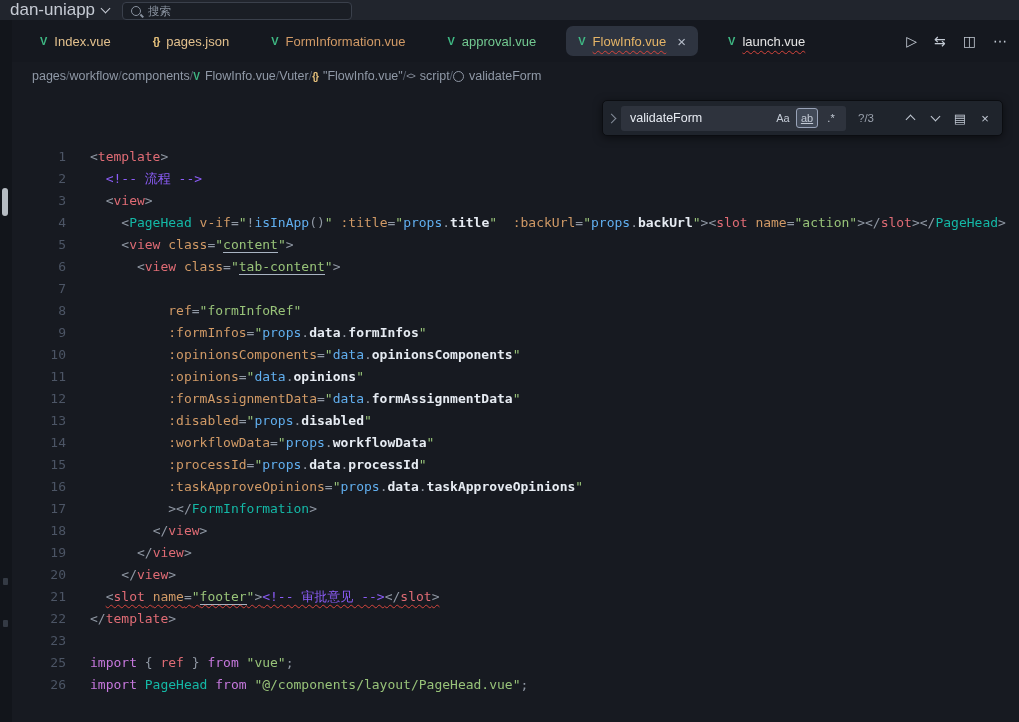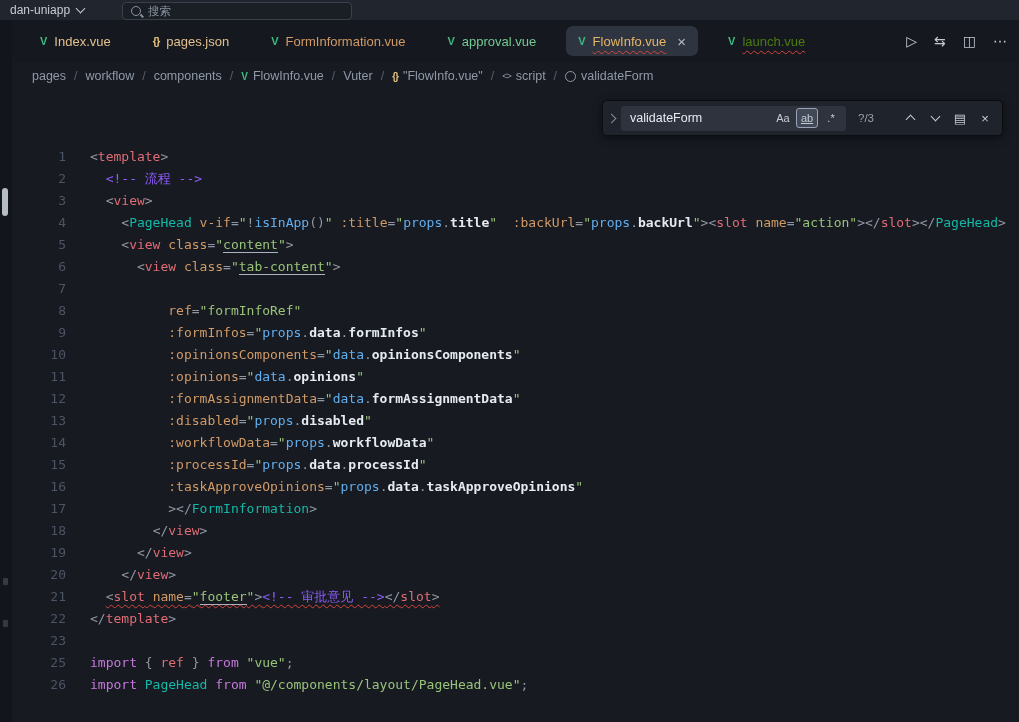--- a/index.html
+++ b/index.html
@@ -1,20 +1,20 @@
 <!DOCTYPE html>
 <html><head>
 <meta charset="utf-8">
 <style>
   html,body{margin:0;padding:0;background:#15181f;overflow:hidden;}
   .window{position:relative;width:1019px;height:722px;background:#171a21;font-family:"Liberation Sans",sans-serif;color:#c5cbd4;}
 
   
   .titlebar{position:absolute;top:0;left:0;right:0;height:20px;background:#21252d;display:flex;align-items:center;}
-  .menu-item{margin-left:10px;font-size:12px;color:#c6cbd4;display:flex;align-items:center;gap:7px;cursor:default;}
+  .menu-item{margin-left:10px;font-size:17px;color:#c6cbd4;display:flex;align-items:center;gap:7px;cursor:default;}
   .search-box{position:absolute;left:122px;top:2px;width:212px;height:16px;background:#1a1e25;border:1px solid #3a404b;border-radius:4px;display:flex;align-items:center;gap:7px;padding:0 8px;font-size:11.5px;color:#8a93a0;}
   .mag{position:relative;width:8px;height:8px;border:1.4px solid #8a93a0;border-radius:50%;flex:none;}
   .mag::after{content:"";position:absolute;width:4px;height:1.5px;background:#8a93a0;transform:rotate(45deg);right:-4px;bottom:-1px;}
   .chev{display:inline-block;width:6px;height:6px;border-right:1.5px solid currentColor;border-bottom:1.5px solid currentColor;}
   .chev.down{transform:rotate(45deg);margin-top:-3px;}
   .chev.up{transform:rotate(-135deg);margin-top:3px;}
   .chev.right{transform:rotate(-45deg);}
 
   
   .tabbar{position:absolute;top:20px;left:0;right:0;height:42px;background:#15181f;display:flex;align-items:center;}
@@ -22,21 +22,21 @@
   .tab{display:flex;align-items:center;gap:7px;height:30px;padding:0 12px;border-radius:7px;font-size:13px;cursor:default;flex:none;}
   .tab.active{background:#2e3440;}
   .tab-close{color:#b6bdc9;font-size:15px;margin-left:4px;line-height:1;}
   .vue-icon{color:#3fb984;font-weight:bold;font-size:11px;}
   .json-icon{color:#e5c07b;font-weight:bold;font-size:11px;letter-spacing:-1px;}
   .sq-label{text-decoration-line:underline;text-decoration-style:wavy;text-decoration-color:#d6453c;text-decoration-thickness:1px;text-underline-offset:4px;}
   .actions{display:flex;align-items:center;gap:17px;margin-right:12px;color:#c2c9d3;font-size:14px;}
   .action{cursor:default;line-height:1;}
 
   
-  .breadcrumbs{position:absolute;top:62px;left:0;right:0;height:28px;display:flex;align-items:center;padding-left:32px;gap:8px;font-size:12.5px;color:#9099a7;background:#171a21;}
+  .breadcrumbs{position:absolute;top:62px;left:0;right:0;height:28px;display:flex;align-items:center;padding-left:32px;font-size:12.5px;color:#9099a7;background:#171a21;}
   .crumb{display:flex;align-items:center;gap:5px;cursor:default;}
   .crumb-sep{color:#565e6b;}
   .ci-vue{color:#3fb984;font-weight:bold;font-size:10px;}
   .ci-braces{color:#e5c07b;font-weight:bold;font-size:10px;letter-spacing:-1px;}
   .ci-code{color:#8f97a5;font-size:9px;letter-spacing:-1px;}
   .ci-method{width:9px;height:9px;border:1.2px solid #8f97a5;border-radius:50%;display:inline-block;}
 
   
   .editor{position:absolute;top:90px;left:0;right:0;bottom:0;background:#171a21;}
   .left-strip{position:absolute;left:0;top:20px;bottom:0;width:12px;background:#12151b;}
@@ -105,21 +105,21 @@
           <span class="vue-icon">V</span>
           <span class="tab-label" style="color: rgb(115, 201, 145);">approval.vue</span>
         </div>
         <div class="tab active">
           <span class="vue-icon">V</span>
           <span class="tab-label sq-label" style="color: rgb(229, 181, 103);">FlowInfo.vue</span>
           <span class="tab-close">×</span>
         </div>
         <div class="tab">
           <span class="vue-icon">V</span>
-          <span class="tab-label sq-label" style="color: #4d7c0f;">launch.vue</span>
+          <span class="tab-label sq-label" style="color: #e5e5e5;">launch.vue</span>
         </div>
       </div>
     <div class="actions">
         <span class="action">▷</span>
         <span class="action">⇆</span>
         <span class="action">◫</span>
         <span class="action">⋯</span>
       </div>
   </div>
 

